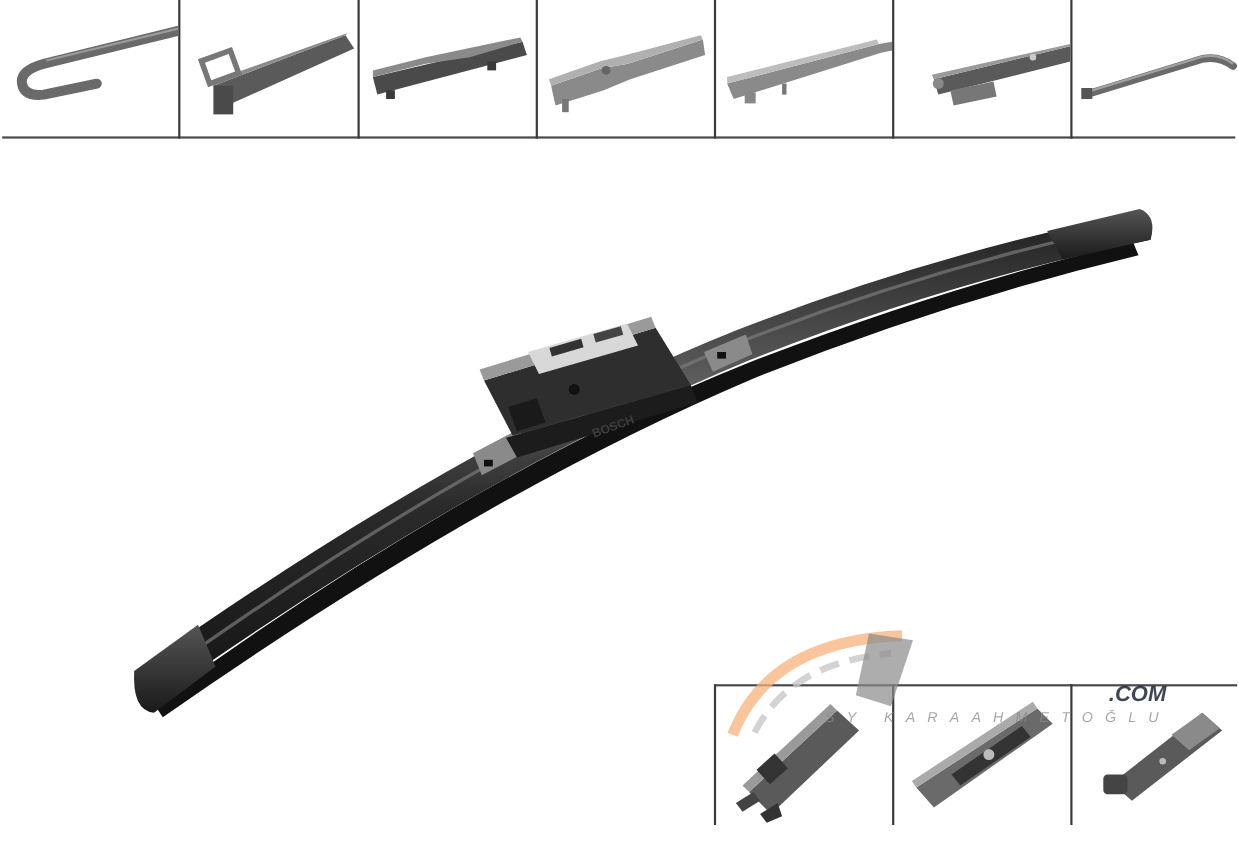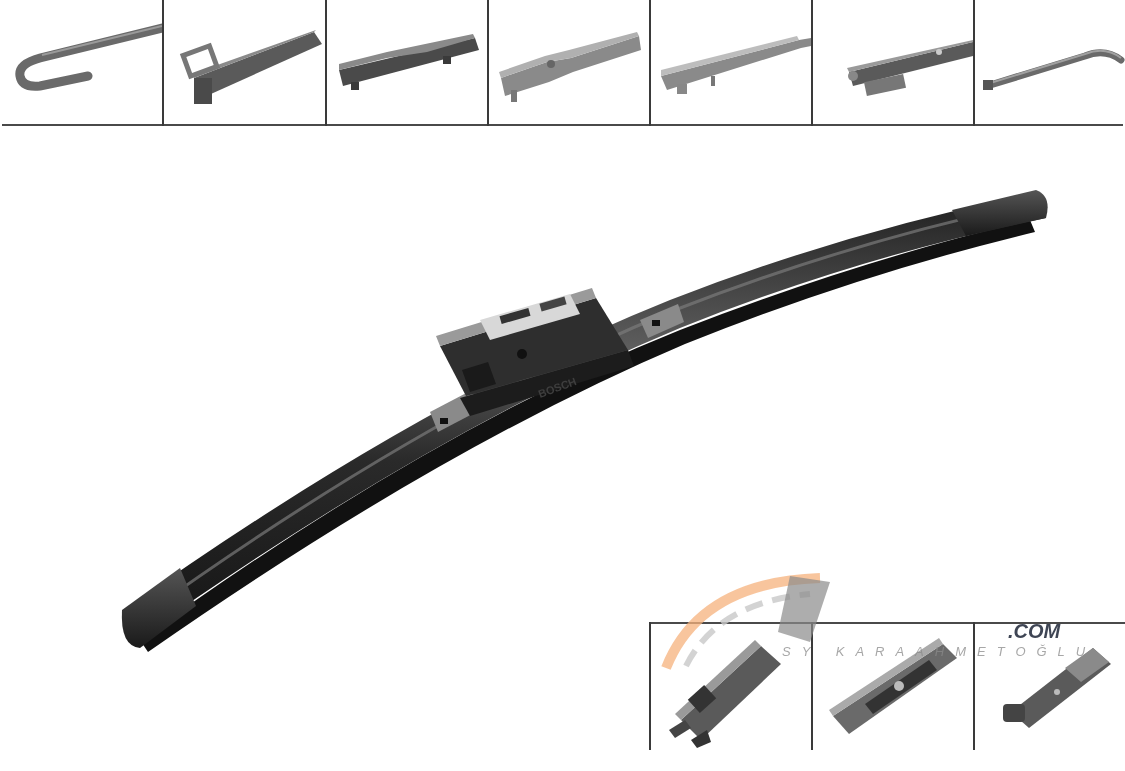--- a/index.html
+++ b/index.html
@@ -5,21 +5,21 @@
     html, body { margin: 0; padding: 0; background: #ffffff; }
     body { width: 1125px; height: 771px; position: relative; overflow: hidden; font-family: "Liberation Sans", sans-serif; }
     .abs { position: absolute; }
     .hline { position: absolute; height: 2px; background: #4a4a4a; }
     .vline { position: absolute; width: 2px; background: #3a3a3a; }
     .cell { position: absolute; }
     .cell svg { width: 100%; height: 100%; display: block; }
     .watermark { position: absolute; left: 660px; top: 572px; width: 440px; height: 100px; pointer-events: none; }
     .wm-main { position: absolute; left: 108px; top: 32px; font-size: 40px; font-weight: bold; font-style: italic; color: #f6b27c; letter-spacing: -1px; opacity: 0.88; }
     .wm-com { position: absolute; left: 348px; top: 48px; font-size: 20px; font-weight: bold; font-style: italic; color: #0f172a; opacity: 0.8; }
-    .wm-sub { position: absolute; left: 90px; top: 72px; font-size: 13px; color: #8a8a8a; letter-spacing: 11px; opacity: 0.75; font-style: italic; margin-left: 32px; }
+    .wm-sub { position: absolute; left: 90px; top: 72px; font-size: 13px; color: #8a8a8a; letter-spacing: 11px; opacity: 0.75; font-style: italic; }
   </style>
 </head>
 <body>
 
 <div>
   <div class="hline" style="left:2px; top:124px; width:1121px;"></div>
   <div class="vline" style="left:162px; top:0; height:126px;"></div>
   <div class="vline" style="left:325px; top:0; height:126px;"></div>
   <div class="vline" style="left:487px; top:0; height:126px;"></div>
   <div class="vline" style="left:649px; top:0; height:126px;"></div>

